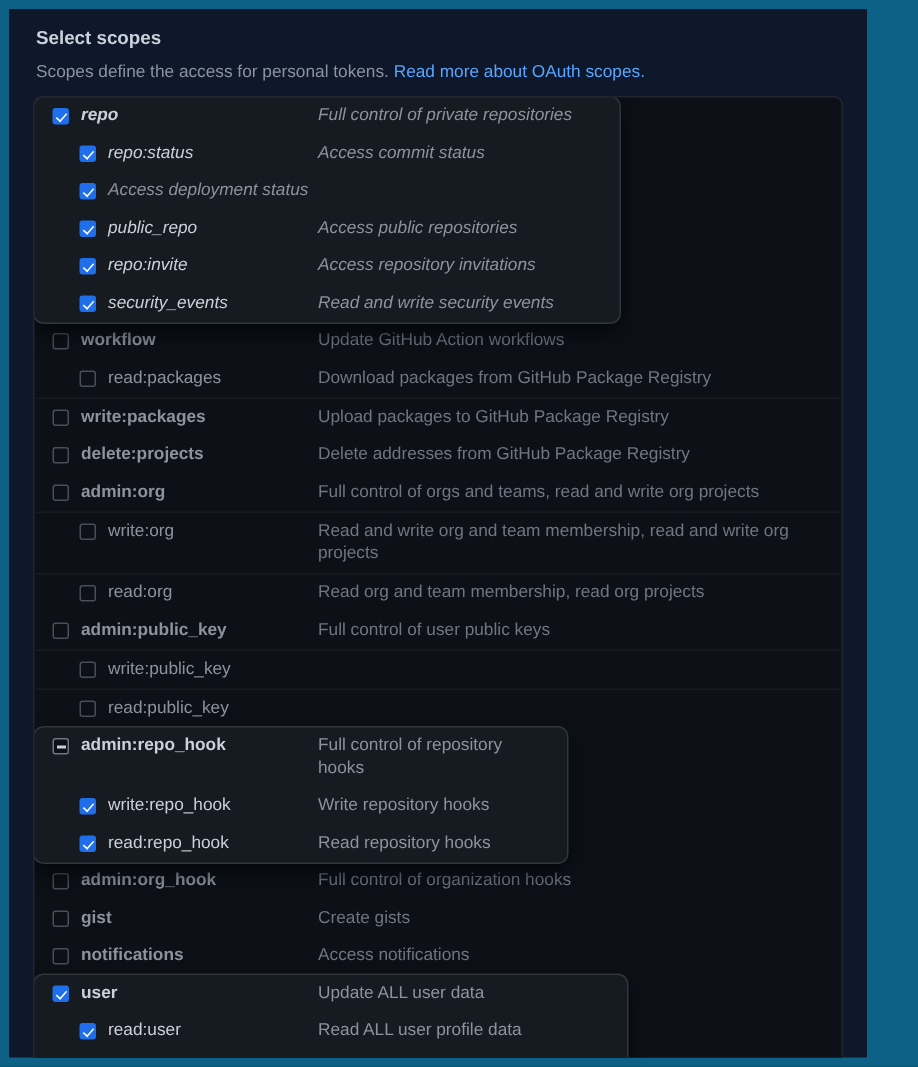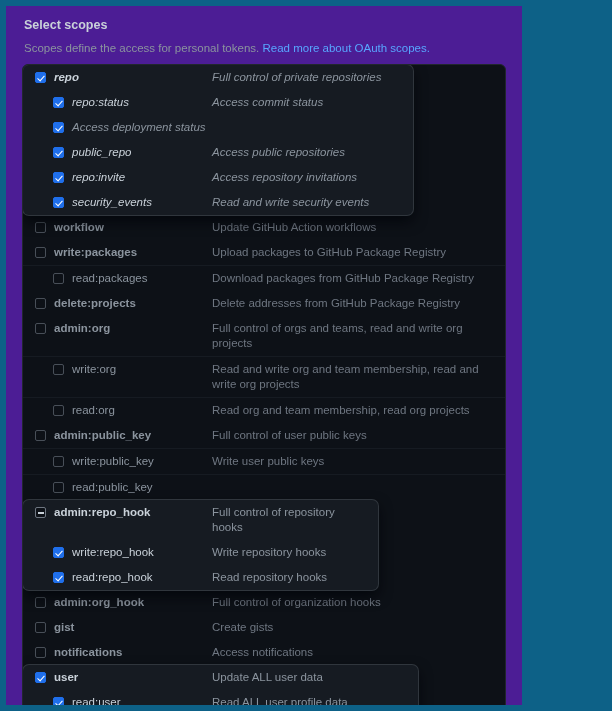--- a/index.html
+++ b/index.html
@@ -18,23 +18,23 @@
     position: absolute;
     left: 0; top: 0;
     width: 612px;
     height: 711px;
     background: #0d6187;
     box-sizing: border-box;
     padding: 6px 6px 6px 6px;
   }
   .page {
     position: relative;
-    width: 516px;
+    width: 572px;
     height: 699px;
-    background: #4c1d95;
+    background: #0f172a;
     box-sizing: border-box;
     overflow: hidden;
   }
   .section-header {
     padding: 10px 18px 0 18px;
   }
   .section-title {
     color: #c9d1d9;
     font-size: 12.5px;
     font-weight: bold;
@@ -202,30 +202,30 @@
           </div>
         </div>
         <div class="group-plain">
           <div class="scope-row">
             <span class="cb"></span>
             <span class="scope-name">workflow</span>
             <span class="scope-desc">Update GitHub Action workflows</span>
           </div>
         </div>
         <div class="group-plain">
+          <div class="scope-row child">
+            <span class="cb"></span>
+            <span class="scope-name">read:packages</span>
+            <span class="scope-desc">Download packages from GitHub Package Registry</span>
+          </div>
           <div class="scope-row">
             <span class="cb"></span>
             <span class="scope-name">write:packages</span>
             <span class="scope-desc">Upload packages to GitHub Package Registry</span>
           </div>
-          <div class="scope-row child">
-            <span class="cb"></span>
-            <span class="scope-name">read:packages</span>
-            <span class="scope-desc">Download packages from GitHub Package Registry</span>
-          </div>
         </div>
         <div class="group-plain">
           <div class="scope-row">
             <span class="cb"></span>
             <span class="scope-name">delete:projects</span>
             <span class="scope-desc">Delete addresses from GitHub Package Registry</span>
           </div>
         </div>
         <div class="group-plain">
           <div class="scope-row">
@@ -246,21 +246,20 @@
         </div>
         <div class="group-plain">
           <div class="scope-row">
             <span class="cb"></span>
             <span class="scope-name">admin:public_key</span>
             <span class="scope-desc">Full control of user public keys</span>
           </div>
           <div class="scope-row child">
             <span class="cb"></span>
             <span class="scope-name">write:public_key</span>
-            <span class="scope-desc">Write user public keys</span>
           </div>
           <div class="scope-row child">
             <span class="cb"></span>
             <span class="scope-name">read:public_key</span>
           </div>
         </div>
         <div class="group-card card-hook">
           <div class="scope-row active">
             <span class="cb indeterminate"></span>
             <span class="scope-name">admin:repo_hook</span>

